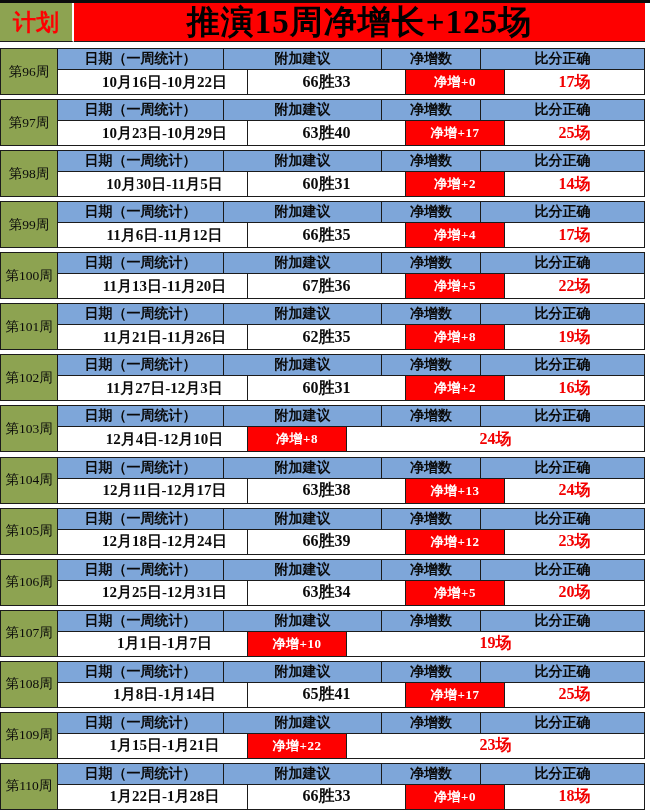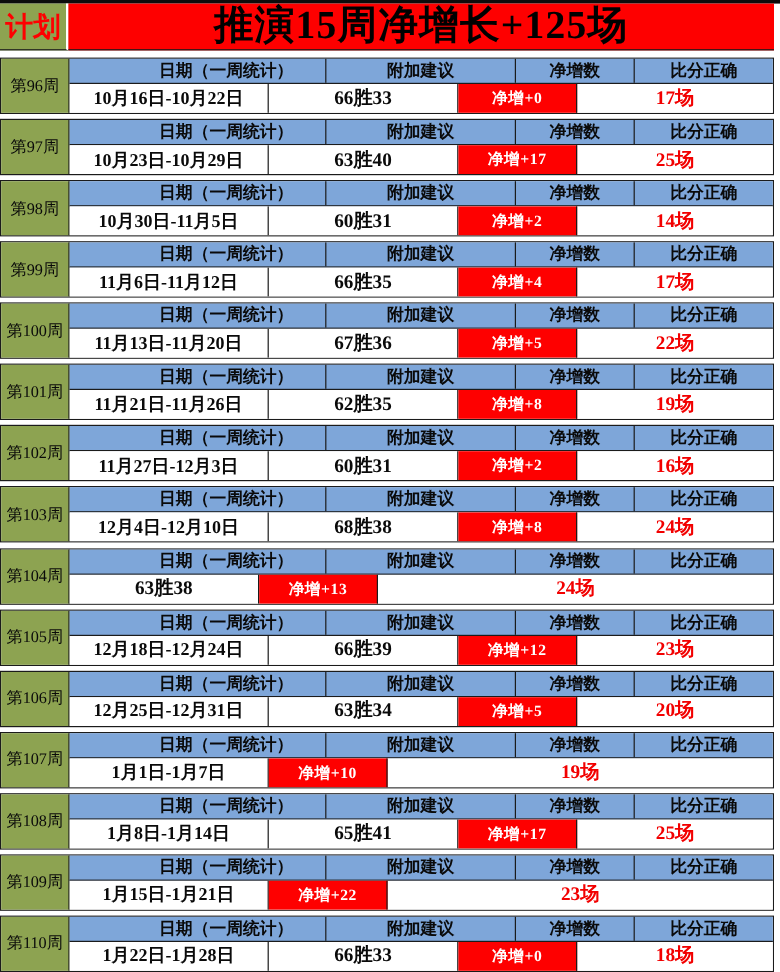--- a/index.html
+++ b/index.html
@@ -20,21 +20,21 @@
     width:650px;height:810px;background:#ffffff;
     border-top:3px solid #0c0c0c;
     padding-right:5px;
     display:flex;flex-direction:column;
   }
   
   .header-row{
     height:39px;display:flex;align-items:stretch;flex:0 0 auto;
   }
   .plan-cell{
-    width:57px;background:var(--green);
+    width:74px;background:var(--green);
     border-right:2px solid #ffffff;
     color:var(--red);font-weight:bold;font-size:23px;
     display:flex;align-items:center;justify-content:center;
     border-bottom:1px solid var(--border);
   }
   .banner{
     flex:1;background:var(--red);
     color:#000000;font-weight:bold;font-size:33px;letter-spacing:1px;
     display:flex;align-items:center;justify-content:center;
     border-bottom:1px solid var(--border);
@@ -55,23 +55,22 @@
     background:var(--green);
     border-right:1px solid var(--border);
     color:var(--ink);font-weight:normal;font-size:13.5px;
     display:flex;align-items:center;justify-content:center;
     white-space:nowrap;
   }
   .block-grid{flex:1;display:flex;flex-direction:column;}
   .hrow{
     height:21px;flex:0 0 21px;display:flex;background:var(--blue);
     border-bottom:1px solid var(--border);
-    padding-left:48px;
-  }
-  .drow{flex:1;display:flex;background:#ffffff;}
+  }
+  .drow{flex:1;display:flex;background:#ffffff;margin-left:24px;}
   .cell{
     display:flex;align-items:center;justify-content:center;
     border-right:1px solid var(--border);
     white-space:nowrap;overflow:hidden;
   }
   .cell:last-child{border-right:none;}
   .c-date{width:166px;flex:0 0 166px;}
   .c-sug{width:158px;flex:0 0 158px;}
   .c-net{width:99px;flex:0 0 99px;}
   .c-cor{flex:1;}
@@ -224,37 +223,37 @@
     <div class="week-label">第103周</div>
     <div class="block-grid">
       <div class="hrow">
         <div class="cell hcell c-date">日期（一周统计）</div>
         <div class="cell hcell c-sug">附加建议</div>
         <div class="cell hcell c-net">净增数</div>
         <div class="cell hcell c-cor">比分正确</div>
       </div>
       <div class="drow">
         <div class="cell d-date c-date">12月4日-12月10日</div>
-        <div class="cell d-sug c-sug">68胜38</div>
         <div class="cell net-badge c-net">净增+8</div>
         <div class="cell d-cor c-cor">24场</div>
       </div>
     </div>
   </div>
 
   <div class="block">
     <div class="week-label">第104周</div>
     <div class="block-grid">
       <div class="hrow">
         <div class="cell hcell c-date">日期（一周统计）</div>
         <div class="cell hcell c-sug">附加建议</div>
         <div class="cell hcell c-net">净增数</div>
         <div class="cell hcell c-cor">比分正确</div>
       </div>
       <div class="drow">
+        <div class="cell d-date c-date">12月11日-12月17日</div>
         <div class="cell d-sug c-sug">63胜38</div>
         <div class="cell net-badge c-net">净增+13</div>
         <div class="cell d-cor c-cor">24场</div>
       </div>
     </div>
   </div>
 
   <div class="block">
     <div class="week-label">第105周</div>
     <div class="block-grid">

